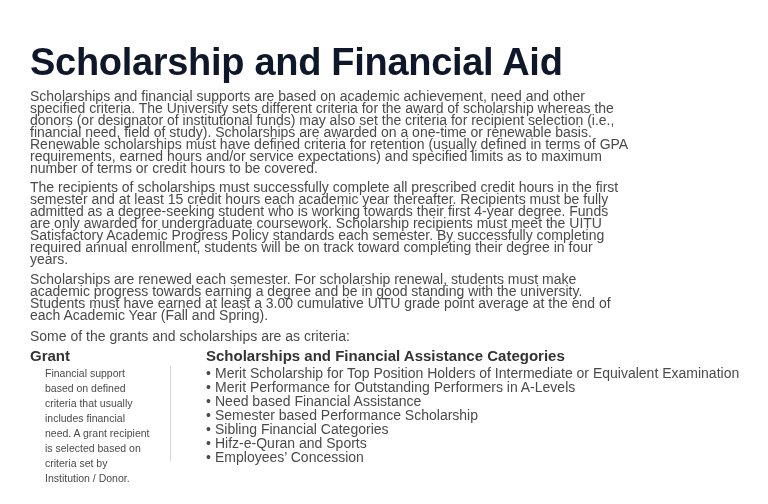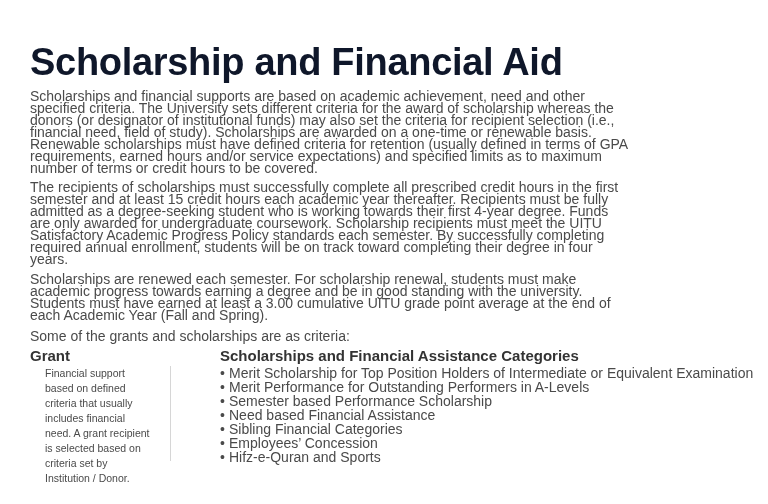--- a/index.html
+++ b/index.html
@@ -45,21 +45,21 @@
     margin-top: 7px;
   }
   .col-left { width: 124px; flex: 0 0 auto; }
   .col-divider {
     flex: 0 0 auto;
     width: 1px;
     height: 95px;
     margin: 17px 0 0 16px;
     background: #d6d6d6;
   }
-  .col-right { margin-left: 49px; flex: 0 0 auto; max-width: 500px; }
+  .col-right { margin-left: 35px; flex: 0 0 auto; max-width: 500px; }
   h2.subhead {
     margin: 0;
     font-size: 15px;
     line-height: 14px;
     font-weight: 700;
     color: #333333;
   }
   .col-left p {
     margin: 3px 0 0 15px;
     font-size: 10.5px;
@@ -106,22 +106,22 @@
       <p>Financial support based on defined criteria that usually includes financial need. A grant recipient is selected based on criteria set by Institution / Donor.</p>
     </div>
 
     <div class="col-divider"></div>
 
     <div class="col-right">
       <h2 class="subhead">Scholarships and Financial Assistance Categories</h2>
       <ul class="cat-list">
         <li>Merit Scholarship for Top Position Holders of Intermediate or Equivalent Examination</li>
         <li>Merit Performance for Outstanding Performers in A-Levels</li>
+        <li>Need based Financial Assistance</li>
         <li>Semester based Performance Scholarship</li>
-        <li>Need based Financial Assistance</li>
         <li>Sibling Financial Categories</li>
+        <li>Hifz-e-Quran and Sports</li>
         <li>Employees’ Concession</li>
-        <li>Hifz-e-Quran and Sports</li>
       </ul>
     </div>
 
   </div>
 </div>
 
 </body></html>

